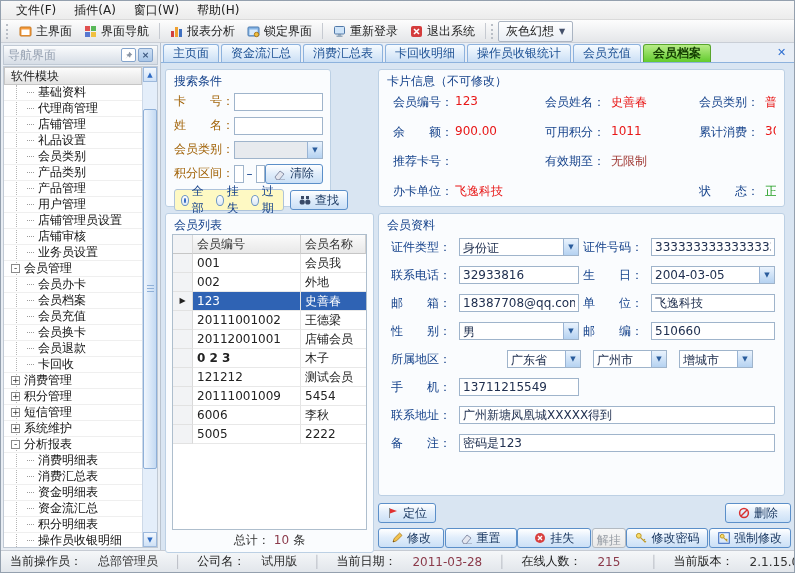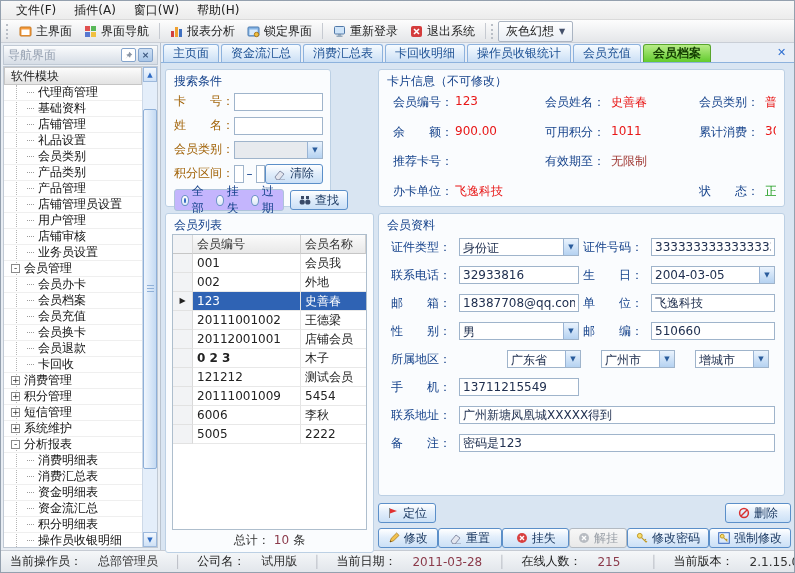--- a/index.html
+++ b/index.html
@@ -65,21 +65,21 @@
   .srow{position:absolute;left:8px;right:7px;height:19px;display:flex;align-items:center;}
   .slabel{width:60px;color:#a16207;flex:0 0 auto;}
   .tb{height:18px;border:1px solid #9fb4cb;background:#fff;font:12px "DejaVu Sans",sans-serif;color:#203050;padding:0 3px;min-width:0;}
   .combo{height:18px;border:1px solid #9fb4cb;background:#fff;display:flex;align-items:stretch;overflow:hidden;}
   .combo-txt{flex:1;padding:1px 3px;color:#203050;white-space:nowrap;overflow:hidden;}
   .combo-btn{width:15px;flex:0 0 auto;background:linear-gradient(#eaf3fd,#b5d2f1);border-left:1px solid #9ab4d4;display:flex;align-items:center;justify-content:center;font-size:7px;color:#2a5c9c;}
   .combo.gray{background:#e7eaee;}
   .btn{height:20px;display:inline-flex;align-items:center;justify-content:center;gap:4px;border:1px solid #5b8fc9;border-radius:3px;background:linear-gradient(#ffffff,#e2eefb 45%,#cbe0f6);color:#17355e;padding:0 8px;white-space:nowrap;}
   .btn svg{display:block;}
   .btn.disabled{border-color:#b3bac2;background:linear-gradient(#f7f7f7,#e9e9e9);color:#9aa0a8;}
-  .radio-box{flex:1;border:1px solid #aec3da;border-radius:3px;background:#c4b5fd;display:flex;align-items:center;gap:9px;padding:2px 6px;height:22px;margin-right:6px;}
+  .radio-box{flex:1;border:1px solid #aec3da;border-radius:3px;background:#fef9c3;display:flex;align-items:center;gap:9px;padding:2px 6px;height:22px;margin-right:6px;}
   .radio{display:flex;align-items:center;gap:3px;color:#15428b;}
   .rdot{position:relative;width:11px;height:11px;border:1px solid #6a94c4;border-radius:50%;background:linear-gradient(#fff,#dce8f6);}
   .rdot.sel::after{content:"";position:absolute;inset:2px;background:#2a62c0;border-radius:50%;}
 
   
   .panel-list{left:4px;top:150px;width:209px;height:340px;}
   .listbox{position:absolute;left:6px;top:20px;right:6px;bottom:22px;border:1px solid #aebecd;background:#fff;overflow:hidden;}
   .mrow{display:flex;height:19px;line-height:18px;}
   .mrow .c-ind{width:20px;flex:0 0 auto;background:#f2f3f5;border-right:1px solid #d9d9d9;border-bottom:1px solid #e2e2e2;text-align:center;font-size:8px;color:#222;}
   .mrow .c-no{width:108px;flex:0 0 auto;border-right:1px solid #e4e4e4;border-bottom:1px solid #e8e8e8;padding:0 4px;overflow:hidden;white-space:nowrap;}
@@ -99,21 +99,21 @@
   .cval{white-space:nowrap;overflow:hidden;}
   .tone-red{color:#e81717;}
   .tone-maroon{color:#a03a35;}
   .tone-green{color:#1f9c1f;}
 
   
   .panel-profile{left:217px;top:150px;width:407px;height:283px;}
   .pgrid{position:absolute;left:12px;right:9px;top:24px;display:grid;grid-template-columns:64px 120px 64px 1fr;column-gap:4px;row-gap:10px;align-items:center;}
   .plabel{color:#15428b;white-space:nowrap;}
   .span3{grid-column:2 / 5;}
-  .region-row{display:flex;gap:20px;padding-left:48px;}
+  .region-row{display:flex;gap:12px;padding-left:48px;}
   .region-row .combo{width:74px;}
 
   
   .row-locate{position:absolute;left:217px;right:3px;top:440px;display:flex;justify-content:space-between;}
   .row-actions{position:absolute;left:217px;right:3px;top:465px;display:flex;justify-content:space-between;}
 
   
   .statusbar{height:22px;flex:0 0 auto;display:flex;align-items:center;background:linear-gradient(#f5f7f9,#e2e6eb);border-top:1px solid #c6cbd3;padding:0 9px;gap:16px;white-space:nowrap;}
   .sb-sep{color:#b8bcc4;}
   .sb-val{color:#333;}
@@ -214,53 +214,53 @@
             </svg>
         </span>
         <span class="sb-hbtn sb-close">×</span>
       </div>
       <div class="tree-wrap">
         <div class="tree-left">
           <div class="root-row">软件模块</div>
           <div class="tree" id="tree">
               <div class="tree-row lv2">
                 <span class="tglyph dash"></span>
+                <span>基础资料</span>
+              </div>
+              <div class="tree-row lv2">
+                <span class="tglyph dash"></span>
                 <span>代理商管理</span>
               </div>
               <div class="tree-row lv2">
                 <span class="tglyph dash"></span>
-                <span>基础资料</span>
-              </div>
-              <div class="tree-row lv2">
-                <span class="tglyph dash"></span>
                 <span>店铺管理</span>
               </div>
               <div class="tree-row lv2">
                 <span class="tglyph dash"></span>
                 <span>礼品设置</span>
               </div>
               <div class="tree-row lv2">
                 <span class="tglyph dash"></span>
                 <span>会员类别</span>
               </div>
               <div class="tree-row lv2">
                 <span class="tglyph dash"></span>
                 <span>产品类别</span>
               </div>
               <div class="tree-row lv2">
                 <span class="tglyph dash"></span>
                 <span>产品管理</span>
               </div>
               <div class="tree-row lv2">
                 <span class="tglyph dash"></span>
+                <span>用户管理</span>
+              </div>
+              <div class="tree-row lv2">
+                <span class="tglyph dash"></span>
                 <span>店铺管理员设置</span>
-              </div>
-              <div class="tree-row lv2">
-                <span class="tglyph dash"></span>
-                <span>用户管理</span>
               </div>
               <div class="tree-row lv2">
                 <span class="tglyph dash"></span>
                 <span>店铺审核</span>
               </div>
               <div class="tree-row lv2">
                 <span class="tglyph dash"></span>
                 <span>业务员设置</span>
               </div>
               <div class="tree-row lv1">
@@ -606,21 +606,21 @@
               </svg>
             <span>重置</span>
           </span>
           <span class="btn" style="width:74px;">
             <svg width="12" height="12" viewBox="0 0 12 12">
                 <circle cx="6" cy="6" r="5" fill="#d84040"></circle>
                 <path d="M4 4l4 4M8 4l-4 4" stroke="#fff" stroke-width="1.4"></path>
               </svg>
             <span>挂失</span>
           </span>
-          <span class="btn disabled" style="width:58px;">
+          <span class="btn disabled" style="width:34px;flex-direction:column;">
             <svg width="12" height="12" viewBox="0 0 12 12">
                 <circle cx="6" cy="6" r="5" fill="#b8bcc2"></circle>
                 <path d="M4 4l4 4M8 4l-4 4" stroke="#fff" stroke-width="1.4"></path>
               </svg>
             <span>解挂</span>
           </span>
           <span class="btn">
             <svg width="12" height="12" viewBox="0 0 12 12">
                 <circle cx="3.8" cy="3.8" r="2.4" fill="#f8dc6a" stroke="#c09a28"></circle>
                 <path d="M5.6 5.6l4.6 4.6M8.4 8.4l1.6-1.2M9.6 10.4l1.4-1.2" stroke="#c09a28" stroke-width="1.2"></path>

